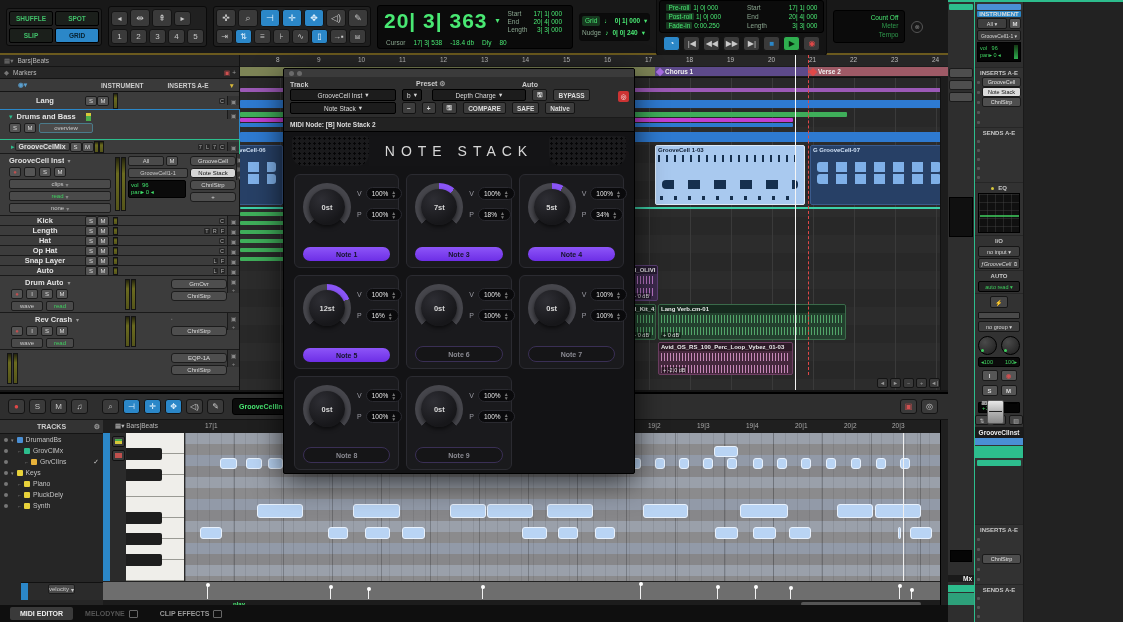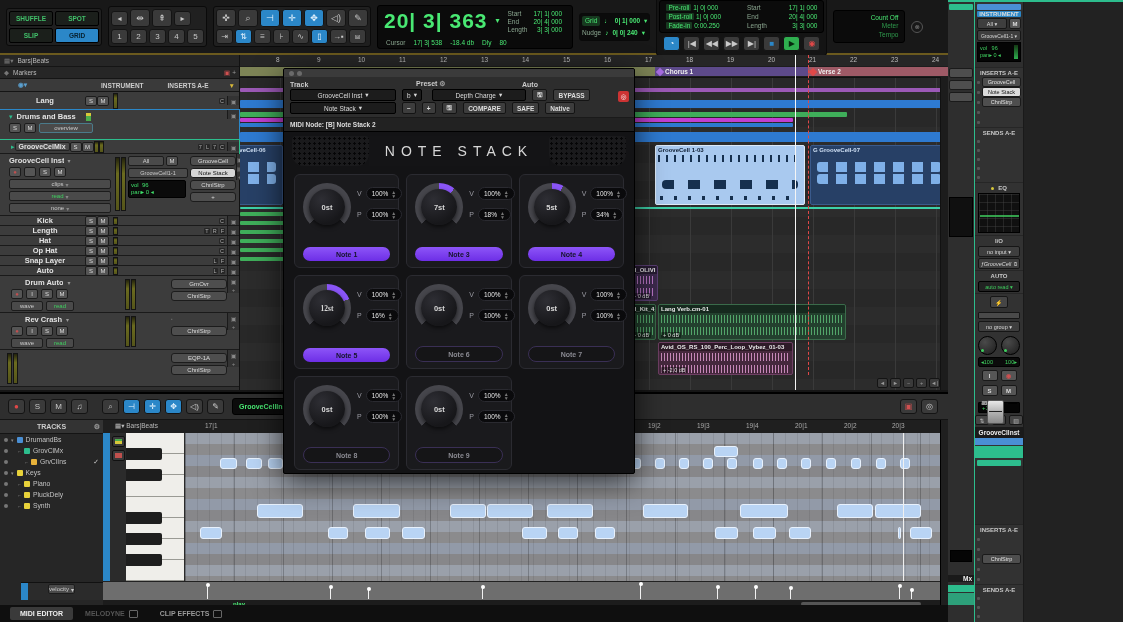--- a/index.html
+++ b/index.html
@@ -488,21 +488,21 @@
             </div>
             <div class="gicon">
               <span>▣</span>
               <span>+</span>
             </div>
           </div>
           <div class="trk" style="height: 37px;">
             <div class="cstrip" style="background: rgb(45, 189, 141);"></div>
             <div style="width: 110px; display: flex; flex-direction: column; gap: 2px; padding: 2px 2px 2px 6px;">
               <div style="display: flex; align-items: center; gap: 4px;">
-                <div class="tname" style="margin-left: 14px;">Rev Crash</div>
+                <div class="tname" style="margin-left: 24px;">Rev Crash</div>
                 <span style="color: rgb(153, 153, 153); font-size: 6px;">▾</span>
               </div>
               <div style="display: flex; align-items: center; gap: 3px;">
                 <div class="smb" style="color: rgb(192, 80, 80);">●</div>
                 <div class="smb">I</div>
                 <div class="smb">S</div>
                 <div class="smb">M</div>
               </div>
               <div style="display: flex; align-items: center; gap: 3px;">
                 <div class="selbox" style="width: 30px;">wave</div>
@@ -1137,21 +1137,21 @@
               <span>P</span>
               <span class="vppill">
                 <span>34%</span>
                 <s>▲<br>▼</s>
               </span>
             </div>
           </div>
           <div class="notebtn on">Note 4</div>
         </div>
         <div class="cell">
-          <div class="knob" style="background: conic-gradient(from 180deg, rgb(26, 26, 29) 0deg, rgb(26, 26, 29) 45deg, rgb(70, 70, 76) 45deg, rgb(70, 70, 76) 180deg, rgb(138, 85, 247) 180deg, rgb(138, 85, 247) 247.5deg, rgb(70, 70, 76) 247.5deg, rgb(70, 70, 76) 315deg, rgb(26, 26, 29) 315deg, rgb(26, 26, 29) 360deg); font-family: Liberation Serif, serif;">
+          <div class="knob" style="background: conic-gradient(from 180deg, rgb(26, 26, 29) 0deg, rgb(26, 26, 29) 45deg, rgb(70, 70, 76) 45deg, rgb(70, 70, 76) 180deg, rgb(138, 85, 247) 180deg, rgb(138, 85, 247) 247.5deg, rgb(70, 70, 76) 247.5deg, rgb(70, 70, 76) 315deg, rgb(26, 26, 29) 315deg, rgb(26, 26, 29) 360deg);">
             <div class="kptr" style="transform: rotate(67.5deg);">
               <i></i>
             </div>
             <div class="kface">12st</div>
           </div>
           <div class="vp">
             <div class="vprow">
               <span>V</span>
               <span class="vppill">
                 <span>100%</span>

